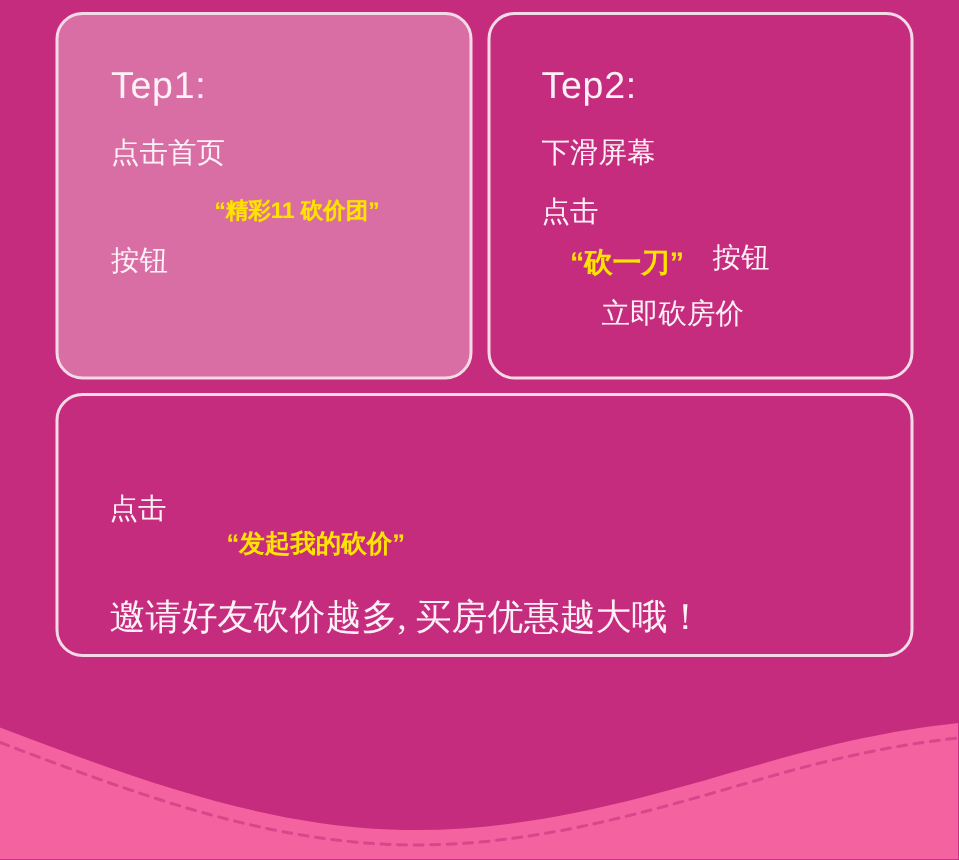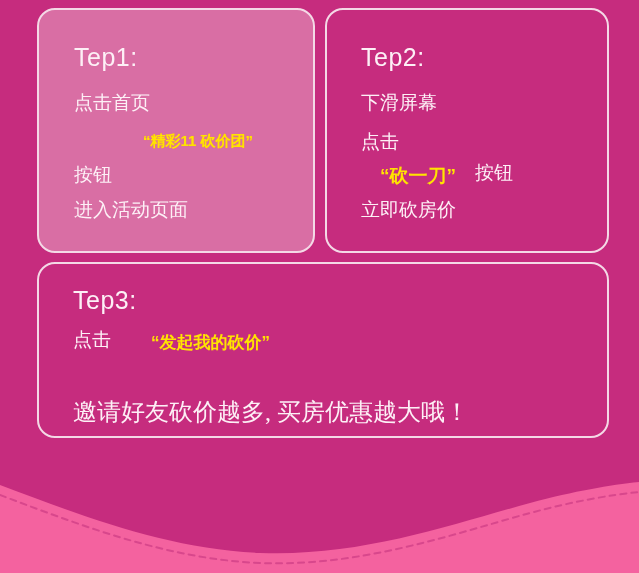--- a/index.html
+++ b/index.html
@@ -140,40 +140,38 @@
 <body style="background: rgb(198, 44, 126);">
 
 <div id="stage" style="background: rgb(198, 44, 126);">
 
   <div class="card" id="card1" style="background: rgb(217, 110, 164); border-color: rgb(244, 217, 230); padding-left: 19px;">
     <div class="card-inner">
       <div class="step-title" id="c1-title" style="color: rgb(253, 240, 246);">Tep1:</div>
       <div class="line" id="c1-l1" style="color: rgb(253, 240, 246);">点击首页</div>
       <div class="hl" id="c1-hl" style="color: rgb(255, 228, 0);">“精彩11 砍价团”</div>
       <div class="line" id="c1-l2" style="color: rgb(253, 240, 246);">按钮</div>
-      <div class="line" id="c1-l3" style="color: rgb(253, 240, 246);">进入活动页面</div>
     </div>
   </div>
 
   <div class="card" id="card2" style="background: rgb(198, 44, 126); border-color: rgb(244, 217, 230);">
     <div class="card-inner">
       <div class="step-title" id="c2-title" style="color: rgb(253, 240, 246);">Tep2:</div>
       <div class="line" id="c2-l1" style="color: rgb(253, 240, 246);">下滑屏幕</div>
       <div class="line" id="c2-l2" style="color: rgb(253, 240, 246);">点击</div>
       <div class="hl-md" id="c2-hl" style="color: rgb(255, 228, 0);">“砍一刀”</div>
       <div class="line" id="c2-l3" style="color: rgb(253, 240, 246);">按钮</div>
-      <div class="line" id="c2-l4" style="color: rgb(253, 240, 246);">立即砍房价</div>
+      <div class="line" id="c2-l4" style="color: rgb(253, 240, 246); margin-left: 40px;">立即砍房价</div>
     </div>
   </div>
 
   <div class="card" id="card3" style="background: rgb(198, 44, 126); border-color: rgb(244, 217, 230);">
     <div class="card-inner">
-      <div class="step-title" id="c3-title" style="color: rgb(253, 240, 246);">Tep3:</div>
       <div class="line" id="c3-l1" style="color: rgb(253, 240, 246);">点击</div>
-      <div class="hl-lg" id="c3-hl" style="color: rgb(255, 228, 0);">“发起我的砍价”</div>
+      <div class="hl-lg" id="c3-hl" style="color: rgb(255, 228, 0); margin-top: 20px;">“发起我的砍价”</div>
       <div class="line" id="c3-l3" style="color: rgb(253, 240, 246);">邀请好友砍价越多, 买房优惠越大哦！</div>
     </div>
   </div>
 
   <svg class="wave-layer" viewBox="0 0 639 140" preserveAspectRatio="none">
     <path id="wave-fill" d="M0,52 C 90,86 170,116 260,120 C 360,124 450,92 530,70 C 575,58 610,52 639,49 L639,140 L0,140 Z" fill="#f4629f"></path>
     <path id="wave-dash" d="M0,62 C 90,96 170,126 260,130 C 360,134 450,102 530,80 C 575,68 610,62 639,59" fill="none" stroke-width="2" stroke-dasharray="6 5" stroke-linecap="round" stroke="#d8478c"></path>
   </svg>
 
 </div>

